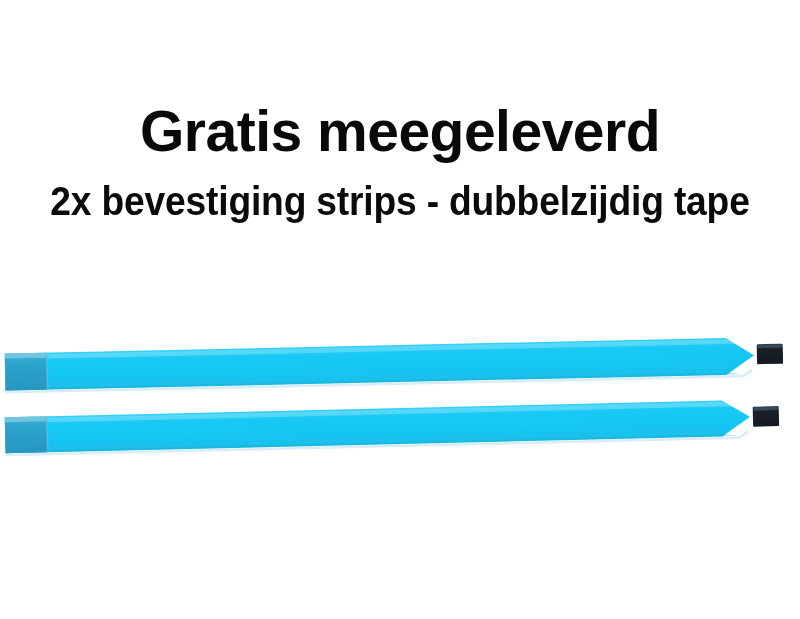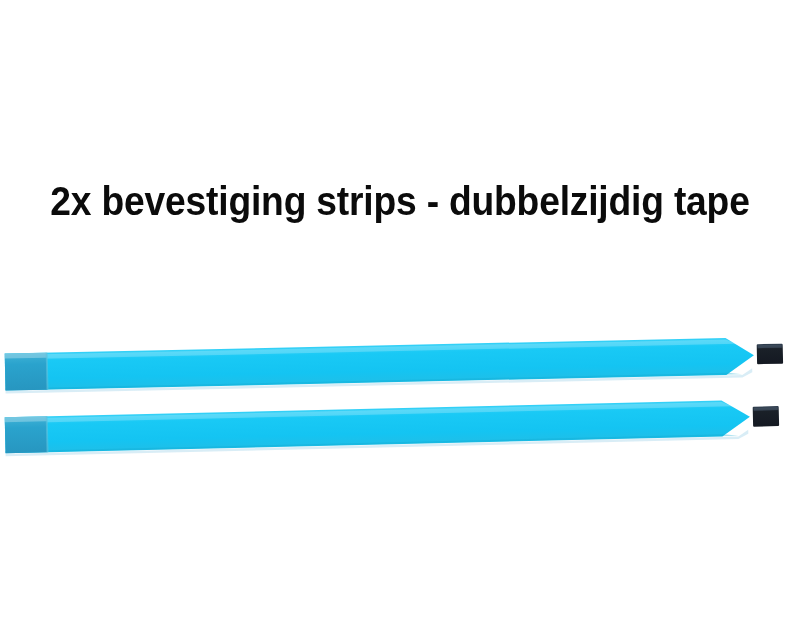--- a/index.html
+++ b/index.html
@@ -72,20 +72,21 @@
     width: 800px;
     height: 60px;
     overflow: visible;
   }
 </style>
 </head>
 <body>
 
 <div id="stage">
 
+  <div id="headline">Gratis meegeleverd</div>
 
   <div id="subheadline">2x bevestiging strips - dubbelzijdig tape</div>
 
   <div class="strip-wrap" id="strip-top-wrap">
     <svg class="strip-svg" viewBox="0 0 800 60" preserveAspectRatio="none">
       <defs>
         <linearGradient id="bodyGradTop" x1="0" y1="0" x2="0" y2="1">
           <stop offset="0%" stop-color="#35d1f7"></stop>
           <stop offset="22%" stop-color="#19c9f5"></stop>
           <stop offset="70%" stop-color="#14c4f2"></stop>

